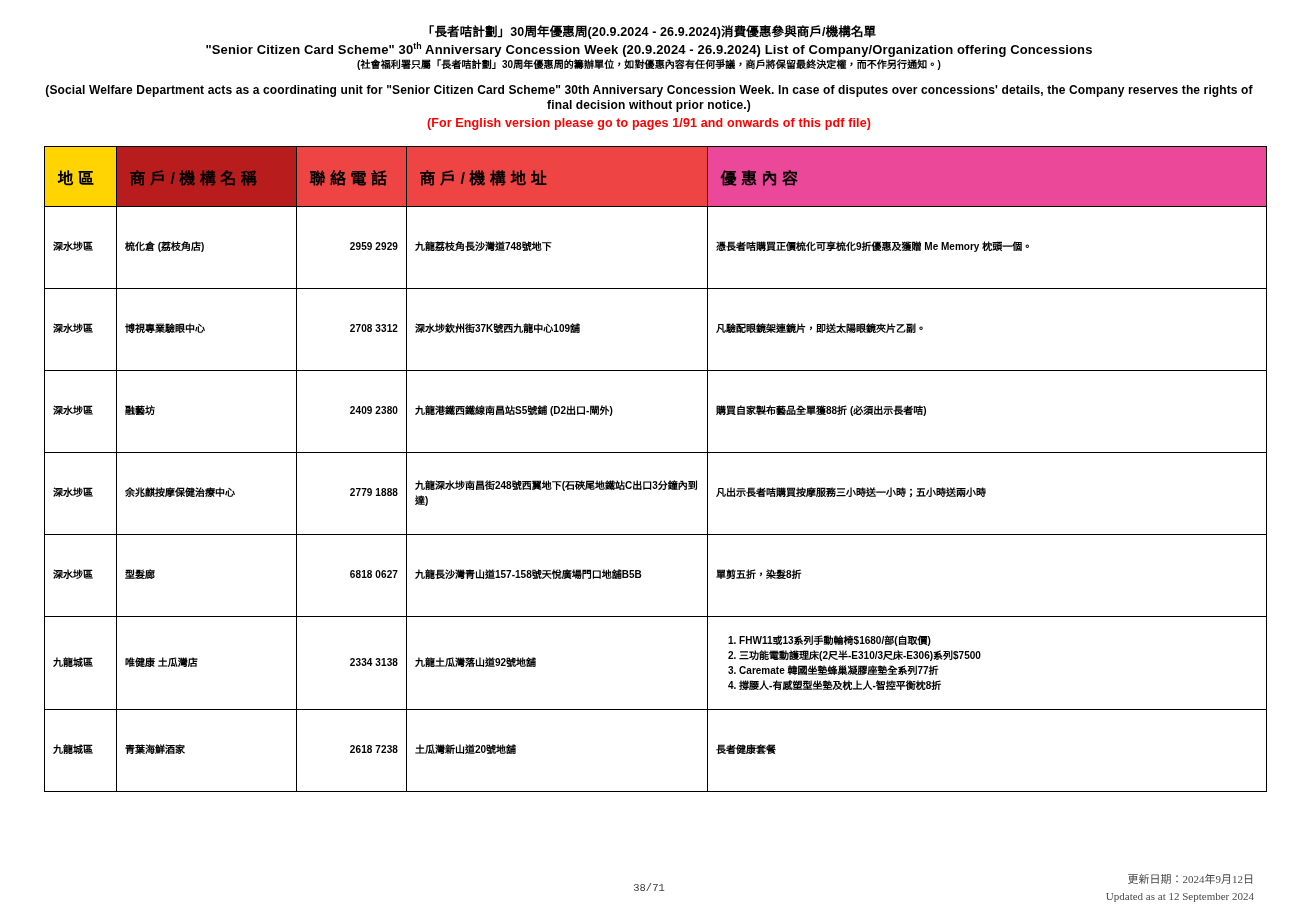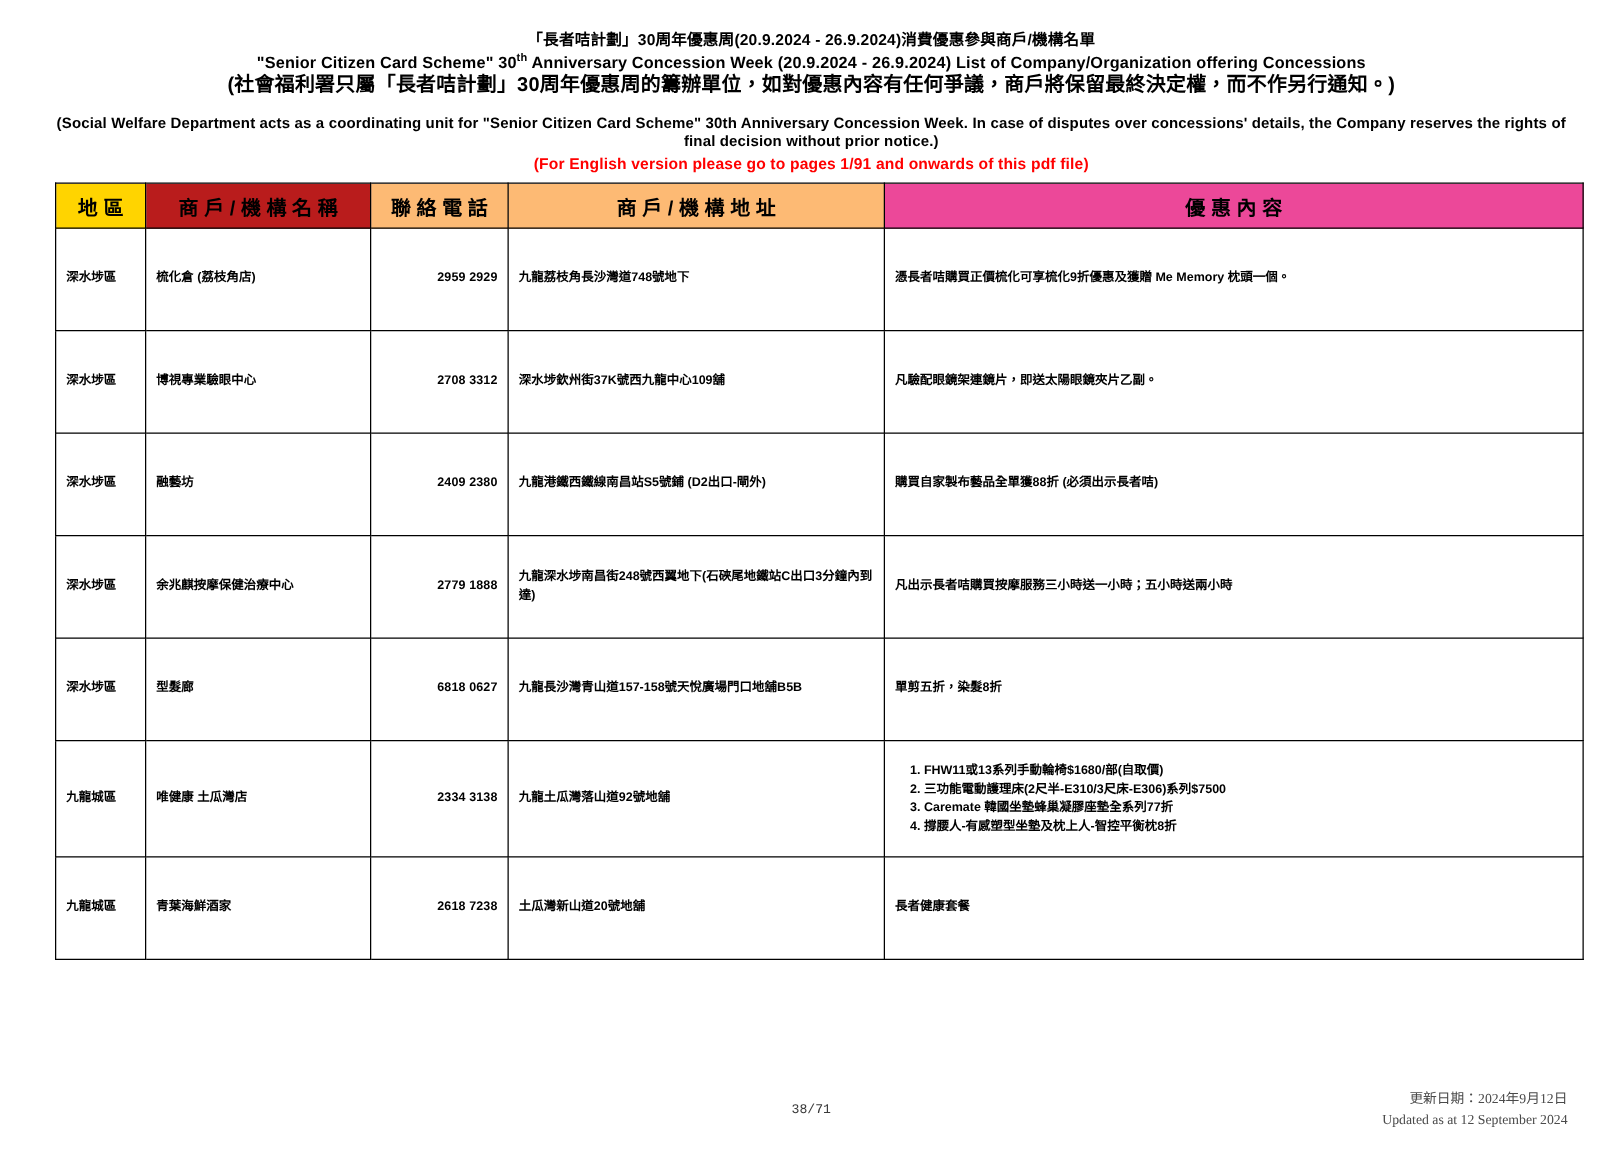--- a/index.html
+++ b/index.html
@@ -38,21 +38,21 @@
     padding: 0 24px;
     white-space: nowrap;
   }
   .hdr-line.zh-title {
     font-size: 12.5px;
   }
   .hdr-line.en-title {
     font-size: 13px;
   }
   .hdr-line.zh-note {
-    font-size: 16px;
+    font-size: 10px;
   }
   .hdr-line.en-note {
     font-size: 12px;
     white-space: normal;
     max-width: 1216px;
     line-height: 1.3;
     margin-top: 12px;
   }
   .hdr-line.red-note {
     color: #ff0000;
@@ -80,26 +80,26 @@
   }
   table.concession th,
   table.concession td {
     border: 1.1px solid #000000;
     vertical-align: middle;
     padding: 4px 8px;
     box-sizing: border-box;
   }
   table.concession thead th {
     background: #ffd400;
-    height: 36px;
+    height: 60px;
     font-size: 16px;
     font-weight: bold;
     letter-spacing: 0.28em;
     text-indent: 0.28em;
-    text-align: center;
+    text-align: left;
   }
   table.concession tbody td {
     font-size: 10px;
     font-weight: bold;
     height: 82px;
     line-height: 1.45;
   }
   td.c-district { text-align: left; padding-left: 10px; }
   td.c-name     { text-align: left; padding-left: 12px; }
   td.c-phone    { text-align: right; letter-spacing: 0.01em; }
@@ -173,22 +173,22 @@
         <col class="w-district">
         <col class="w-name">
         <col class="w-phone">
         <col class="w-address">
         <col class="w-offer">
       </colgroup>
       <thead>
         <tr>
           <th style="background: rgb(255, 212, 0);">地區</th>
           <th style="background: #b91c1c;">商戶/機構名稱</th>
-          <th style="background: #fdba74;">聯絡電話</th>
-          <th style="background: #fdba74;">商戶/機構地址</th>
+          <th style="background: #ef4444;">聯絡電話</th>
+          <th style="background: #ef4444;">商戶/機構地址</th>
           <th style="background: #ec4899;">優惠內容</th>
         </tr>
       </thead>
       <tbody>
 
         <tr>
           <td class="c-district">深水埗區</td>
           <td class="c-name">梳化倉 (荔枝角店)</td>
           <td class="c-phone">2959 2929</td>
           <td class="c-address">九龍荔枝角長沙灣道748號地下</td>

